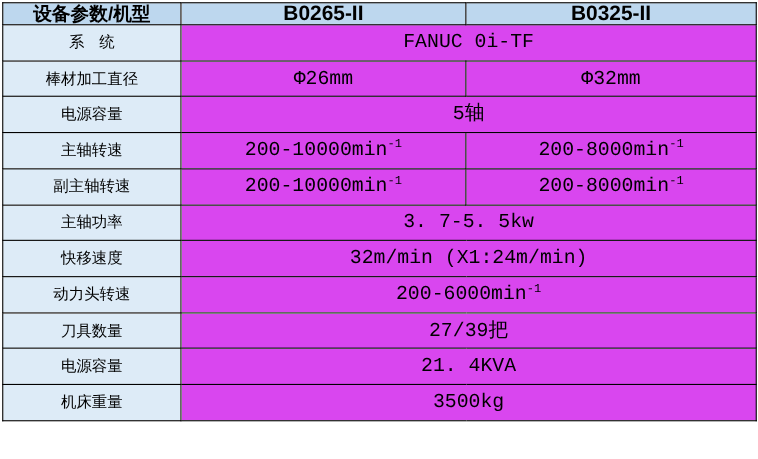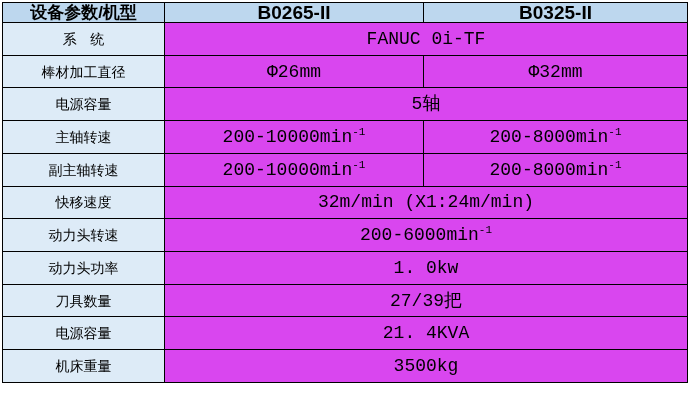--- a/index.html
+++ b/index.html
@@ -101,30 +101,30 @@
         <th class="lbl">主轴转速</th>
         <td class="val"><span>200-10000min</span><sup>-1</sup></td>
         <td class="val"><span>200-8000min</span><sup>-1</sup></td>
       </tr>
       <tr>
         <th class="lbl">副主轴转速</th>
         <td class="val"><span>200-10000min</span><sup>-1</sup></td>
         <td class="val"><span>200-8000min</span><sup>-1</sup></td>
       </tr>
       <tr>
+        <th class="lbl">主轴功率</th>
+        <td class="val" colspan="2">3. 7-5. 5kw</td>
+      </tr>
+      <tr>
         <th class="lbl">快移速度</th>
         <td class="val" colspan="2">32m/min (X1:24m/min)</td>
       </tr>
       <tr>
         <th class="lbl">动力头转速</th>
         <td class="val" colspan="2"><span>200-6000min</span><sup>-1</sup></td>
-      </tr>
-      <tr>
-        <th class="lbl">动力头功率</th>
-        <td class="val" colspan="2">1. 0kw</td>
       </tr>
       <tr>
         <th class="lbl">刀具数量</th>
         <td class="val" colspan="2">27/39把</td>
       </tr>
       <tr>
         <th class="lbl">电源容量</th>
         <td class="val" colspan="2">21. 4KVA</td>
       </tr>
       <tr>

